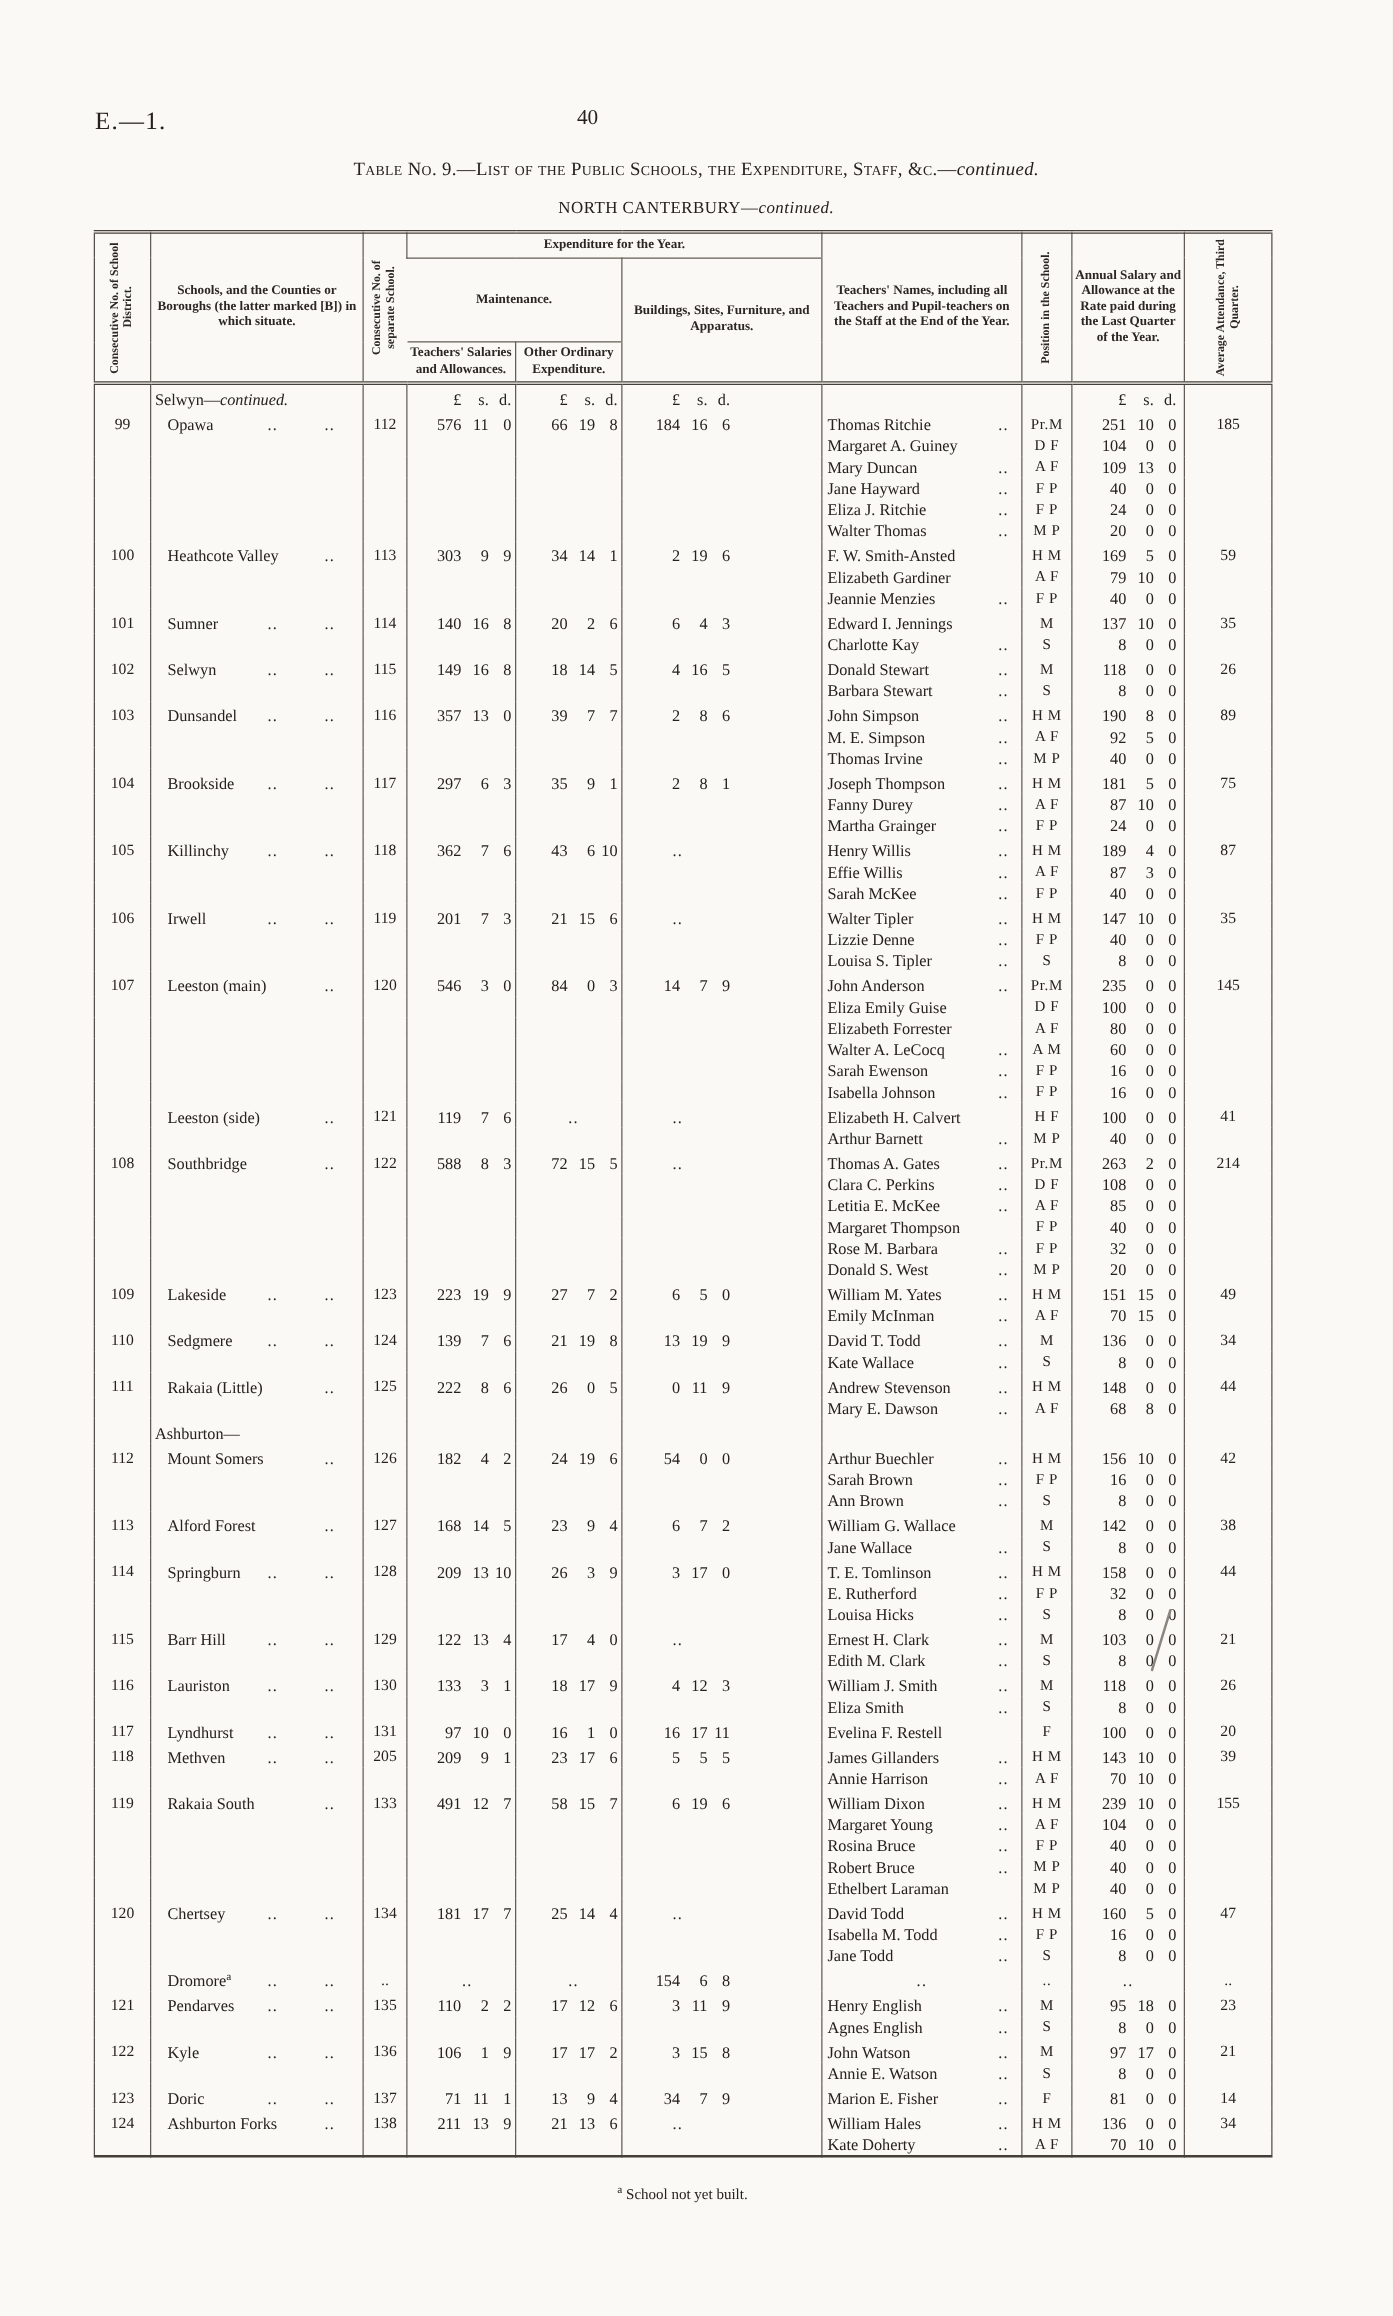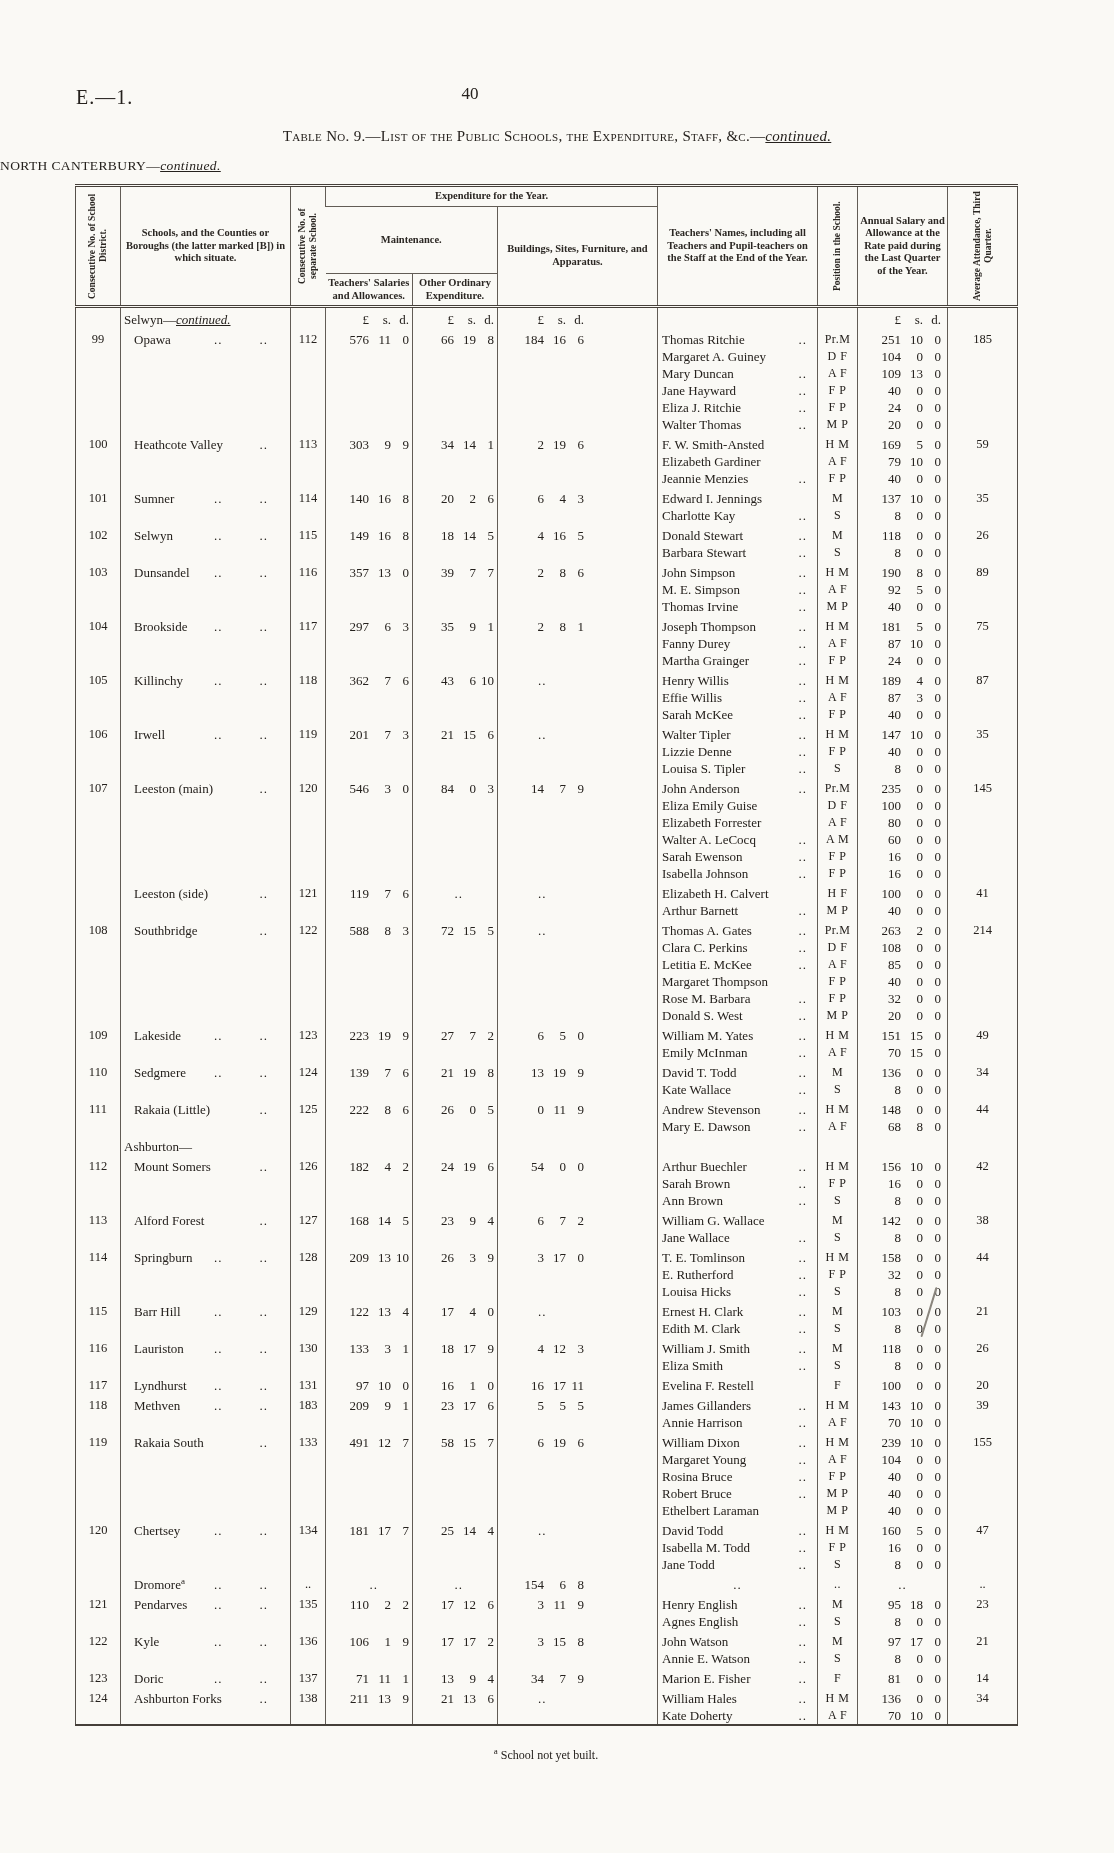--- a/index.html
+++ b/index.html
@@ -10,22 +10,22 @@
     margin:0 auto;
     background:#faf9f5;
     color:#25211d;
     font-family:"Liberation Serif","DejaVu Serif",serif;
     overflow:hidden;
   }
   .doc-ref{position:absolute;top:86px;left:76px;font-size:20px;letter-spacing:1px;}
   .page-num{position:absolute;top:84px;left:0;width:940px;text-align:center;font-size:17px;}
   .title-line{position:absolute;top:128px;left:0;width:1114px;text-align:center;font-size:15px;letter-spacing:.3px;}
   .sc{font-variant:small-caps;}
-  .ital{font-style:italic;text-decoration:underline;}
-  .region-line{position:absolute;top:158px;left:0;width:1114px;font-size:13.5px;letter-spacing:.4px;}
+  .ital{font-style:italic;}
+  .region-line{position:absolute;top:158px;left:0;width:1114px;text-align:center;font-size:13.5px;letter-spacing:.4px;}
   .tbl-wrap{position:absolute;top:184px;left:75px;width:942px;}
   table{border-collapse:collapse;table-layout:fixed;width:942px;
         border-left:1px solid #55504a;border-right:1px solid #55504a;
         border-top:3px double #453f39;border-bottom:2px solid #453f39;}
   col.c1{width:45px}col.c2{width:170px}col.c3{width:35px}
   col.c4{width:87px}col.c5{width:85px}col.c6{width:160px}
   col.c7{width:160px}col.c8{width:40px}col.c9{width:90px}col.c10{width:70px}
   th,td{border-left:1px solid #625c55;padding:0;margin:0;}
   th:first-child,td:first-child{border-left:none;}
   thead th{
@@ -1586,21 +1586,21 @@
             <td class="sal"><span class="money">
                 <span class="lb">100</span>
                 <span class="sh">0</span>
                 <span class="pe">0</span>
               </span></td>
             <td class="att">20</td>
           </tr>
           <tr class="grp">
             <td class="numc">118</td>
             <td class="school"><span class="sname">Methven</span><span class="ld ld2">..</span><span class="ld ld1">..</span></td>
-            <td class="numc">183</td>
+            <td class="numc">205</td>
             <td class="m1"><span class="money">
                 <span class="lb">209</span>
                 <span class="sh">9</span>
                 <span class="pe">1</span>
               </span></td>
             <td class="m2"><span class="money">
                 <span class="lb">23</span>
                 <span class="sh">17</span>
                 <span class="pe">6</span>
               </span></td>

